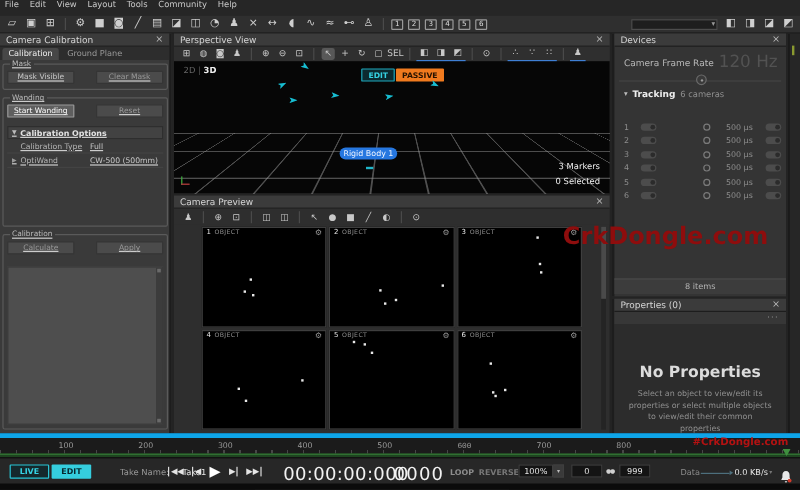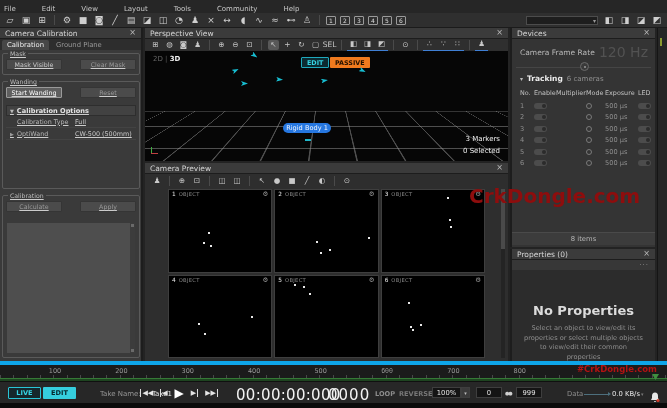--- a/index.html
+++ b/index.html
@@ -3,21 +3,21 @@
 <meta charset="utf-8">
 <style>
   html,body{margin:0;padding:0;background:#141414;}
   .app{position:relative;width:667px;height:408px;background:#232323;overflow:hidden;
        font-family:"DejaVu Sans","Liberation Sans",sans-serif;color:#ccc;
        -webkit-font-smoothing:antialiased;}
   .app *{box-sizing:border-box;}
 
   
   .menubar{position:absolute;left:0;top:0;width:667px;height:13px;background:#262626;
-           display:flex;align-items:flex-end;gap:26px;padding:0 4px;font-size:7px;color:#c9c9c9;}
+           display:flex;align-items:flex-start;gap:9px;padding:0 4px;font-size:7px;color:#c9c9c9;}
   .toolbar{position:absolute;left:0;top:13px;width:667px;height:15px;background:#2f2f2f;
            border-bottom:1px solid #1b1b1b;display:flex;align-items:center;gap:4px;padding:0 4px;
            font-size:9px;color:#cfcfcf;}
   .tbi{display:inline-flex;width:12px;height:12px;align-items:center;justify-content:center;cursor:default;}
   .num-box{width:10px;height:9px;border:1px solid #9a9a9a;font-size:6px;color:#ddd;border-radius:1px;}
   .tb-sep{width:1px;height:10px;background:#4a4a4a;margin:0 2px;display:inline-block;}
   .tb-right{margin-left:auto;display:flex;align-items:center;gap:5px;}
   .layout-select{width:72px;height:9px;background:#1e1e1e;border:1px solid #4c4c4c;display:flex;align-items:center;}
   .layout-select .arr{margin-left:auto;font-size:6px;color:#999;padding-right:1px;}
 
@@ -468,28 +468,20 @@
       <span class="fr-lbl">Camera Frame Rate</span>
       <span class="fr-val">120 Hz</span>
     </div>
     <div class="dev-div"></div>
     <div class="dev-circle"></div>
     <div class="trk-row">
       <span class="chev">▾</span>
       <span style="font-weight:bold;">Tracking</span>
       <span class="cnt">6 cameras</span>
     </div>
-    <div class="dhead dgrid" id="dev-head">
-        <span class="dhc">No.</span>
-        <span class="dhc">Enable</span>
-        <span class="dhc">Multiplier</span>
-        <span class="dhc">Mode</span>
-        <span class="dhc">Exposure</span>
-        <span class="dhc">LED</span>
-      </div>
     <div class="drows" id="dev-rows">
         <div class="drow dgrid">
           <span class="dno">1</span>
           <span class="tgl"></span>
           <span class="dmul"></span>
           <span class="mode-ic"></span>
           <span class="dexp">500 µs</span>
           <span class="tgl"></span>
         </div>
         <div class="drow dgrid">

